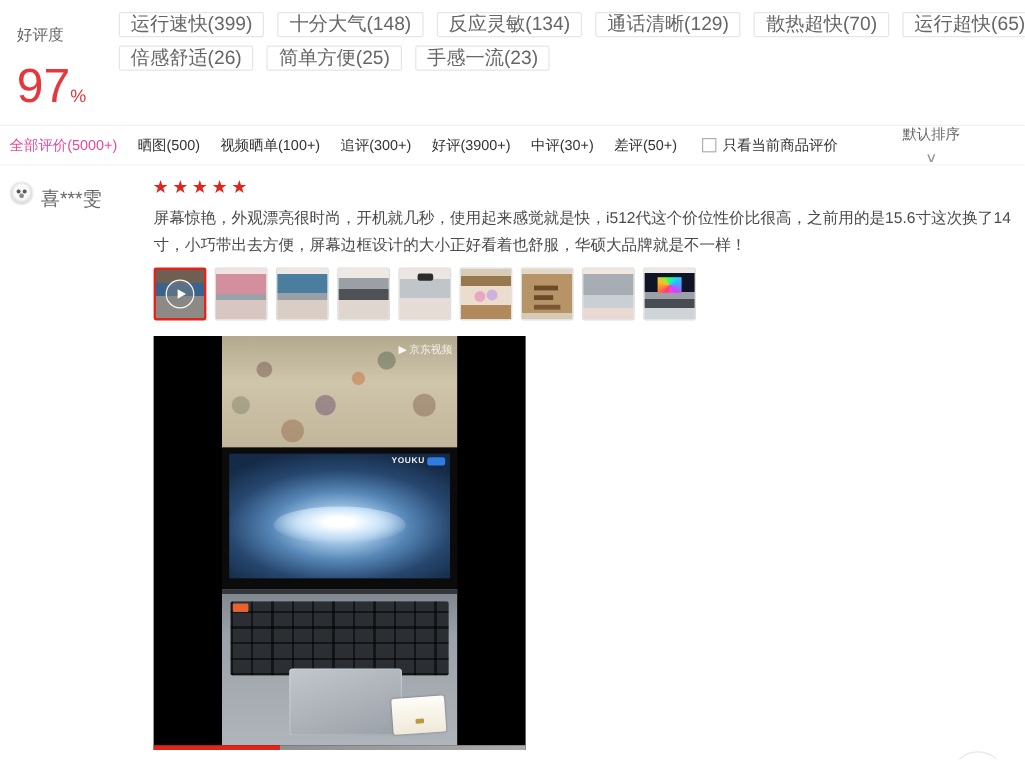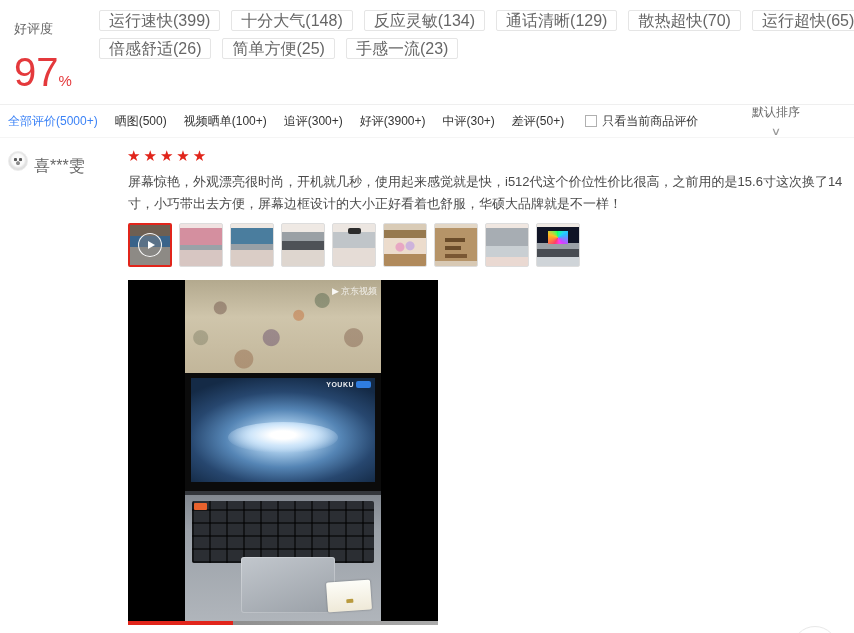--- a/index.html
+++ b/index.html
@@ -18,21 +18,21 @@
   .tag-row{display:flex;gap:11px;margin-bottom:7px;}
   .tag{font-size:16px;color:#666;background:#fff;border:1px solid #e5e5e5;border-radius:2px;
        padding:0 9px;height:21px;line-height:20px;white-space:nowrap;cursor:pointer;}
 
   
   .tabbar{position:absolute;left:0;top:104px;width:854px;height:34px;box-sizing:border-box;
           border-top:1px solid #efefef;border-bottom:1px solid #f5f5f5;background:#fff;
           display:flex;align-items:center;padding-left:8px;}
   .tabs{display:flex;align-items:center;}
   .tab{font-size:12px;color:#333;margin-right:17px;cursor:pointer;white-space:nowrap;}
-  .tab.active{color:#3b82f6;}
+  .tab.active{color:#ec4899;}
   .filter{display:flex;align-items:center;gap:5px;font-size:12px;color:#333;margin-left:4px;cursor:pointer;}
   .cb{width:12px;height:12px;border:1px solid #b0b0b0;background:#fff;box-sizing:border-box;}
   .sort{margin-left:auto;margin-right:54px;font-size:12px;color:#666;display:flex;align-items:center;gap:4px;cursor:pointer;flex-direction:column;}
   .chev{color:#999;font-size:11px;transform:scaleX(1.3);}
 
   
   .avatar{position:absolute;left:8px;top:151px;width:20px;height:20px;border-radius:50%;
           border:1px solid #ececec;box-sizing:border-box;
           background:
             radial-gradient(circle at 36% 42%, #5a5a5a 0 1.3px, transparent 2px),

